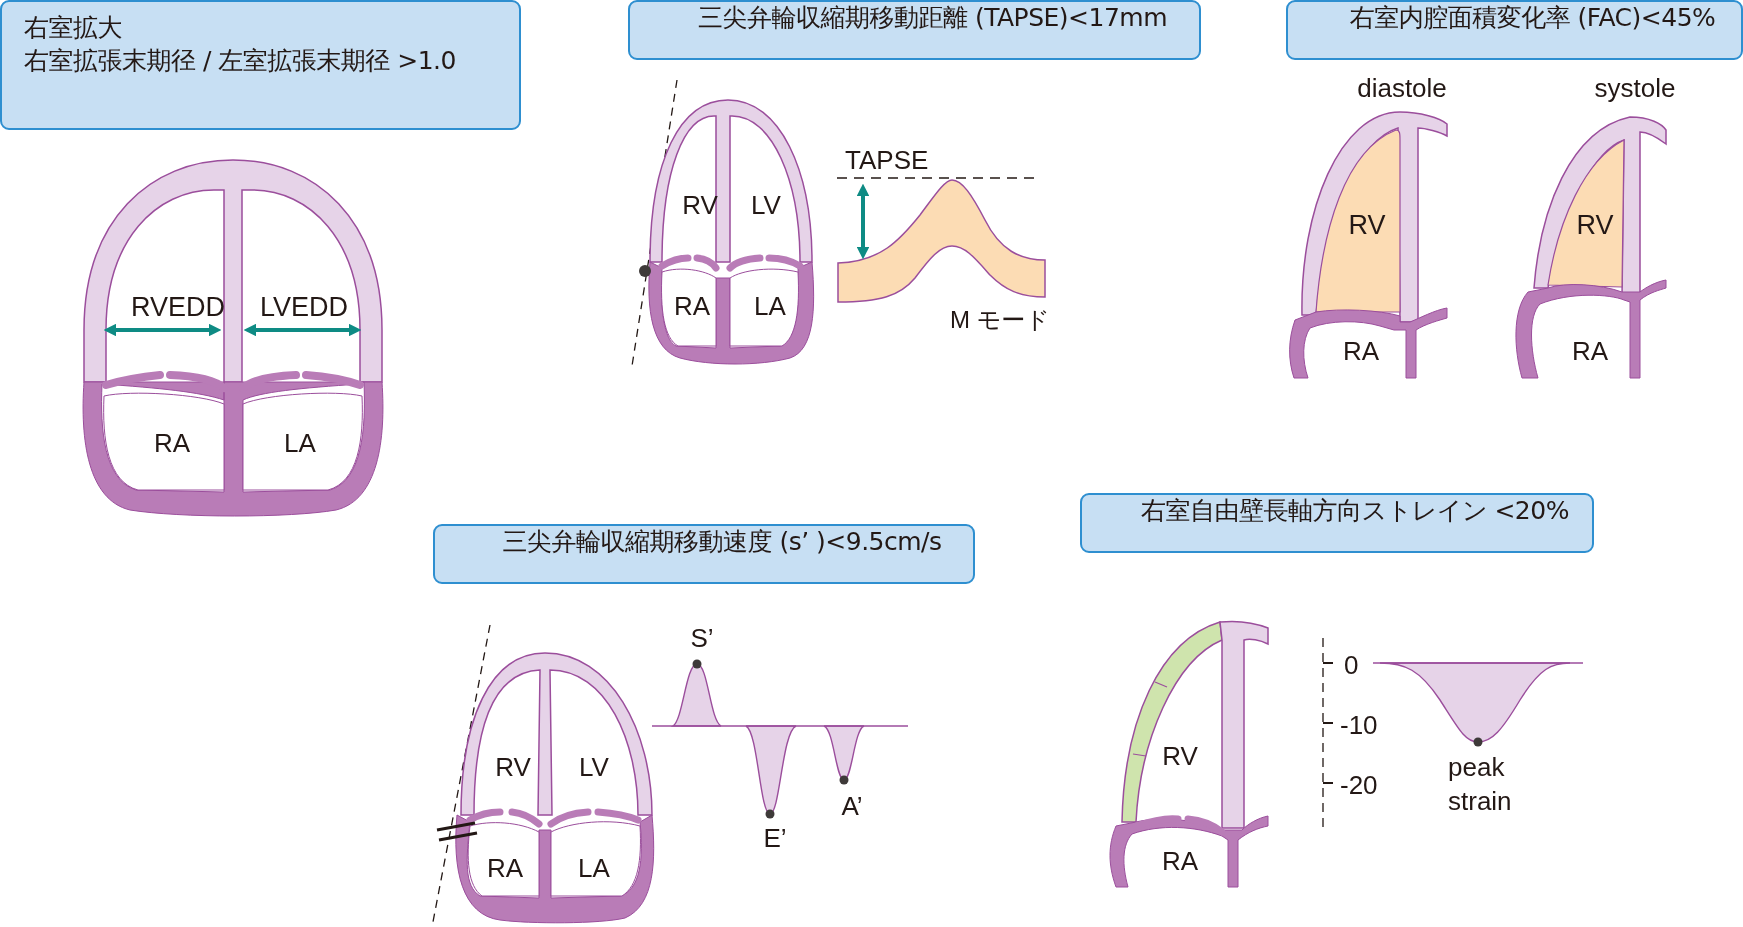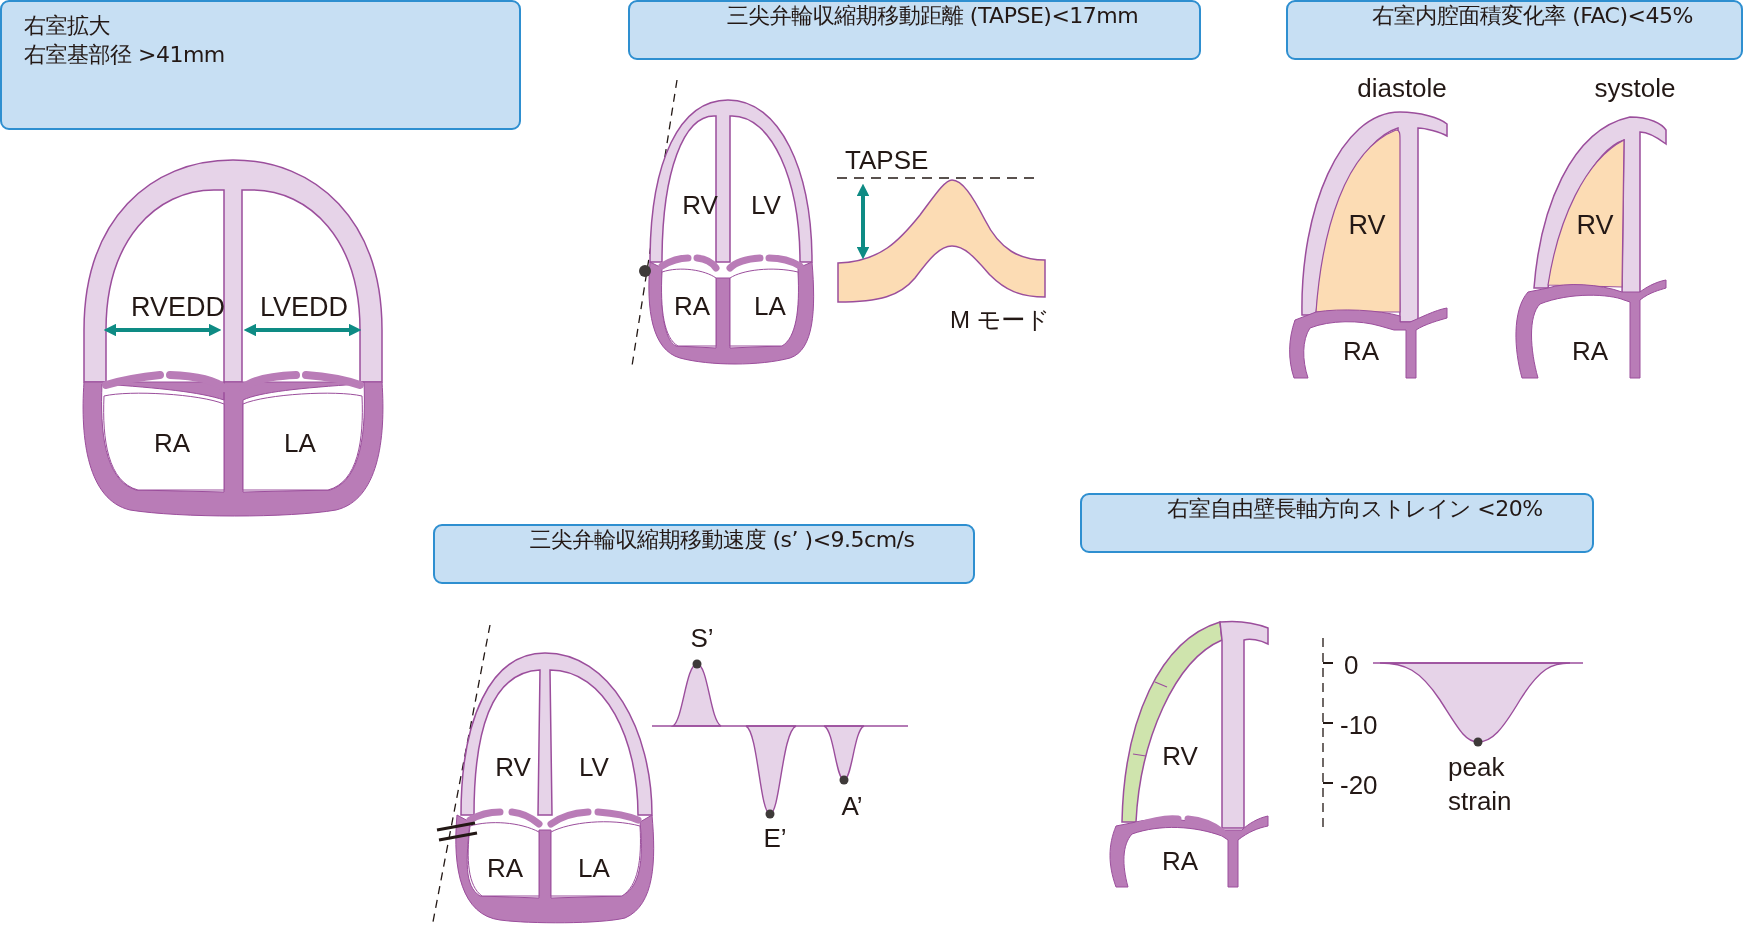--- a/index.html
+++ b/index.html
@@ -1,28 +1,28 @@
 <!DOCTYPE html>
 <html><head>
 <meta charset="utf-8">
 <style>
   html,body{margin:0;padding:0;background:#ffffff;}
   body{width:1743px;height:927px;position:relative;overflow:hidden;font-family:"DejaVu Sans","Liberation Sans",sans-serif;color:#231815;}
-  .box{position:absolute;background:#c7dff3;border:2px solid #2e8fd0;border-radius:9px;box-sizing:border-box;font-size:22px;line-height:1.3;letter-spacing:-0.5px;}
+  .box{position:absolute;background:#c7dff3;border:2px solid #2e8fd0;border-radius:9px;box-sizing:border-box;font-size:25px;line-height:1.3;letter-spacing:-0.5px;}
   .box .line{white-space:nowrap;display:block;}
   .box.center{display:flex;align-items:flex-start;justify-content:center;padding-left:36px;}
   svg{position:absolute;left:0;top:0;}
   .lbl{font-family:"Liberation Sans","DejaVu Sans",sans-serif;fill:#231815;}
 </style>
 </head>
 <body>
 
 <div class="box" style="left:0;top:0;width:521px;height:130px;padding:10px 0 0 22px;">
   <span class="line">右室拡大</span>
-  <span class="line">右室基部径 &gt;41mm</span>
+  <span class="line">右室拡張末期径 / 左室拡張末期径 &gt;1.0</span>
 </div>
 <div class="box center" style="left:628px;top:0;width:573px;height:60px;">
   <span>三尖弁輪収縮期移動距離 (TAPSE)&lt;17mm</span>
 </div>
 <div class="box center" style="left:1286px;top:0;width:457px;height:60px;">
   <span>右室内腔面積変化率 (FAC)&lt;45%</span>
 </div>
 <div class="box center" style="left:405px;top:524px;width:542px;height:60px;margin-left:28px;">
   <span>三尖弁輪収縮期移動速度 (s’ )&lt;9.5cm/s</span>
 </div>

